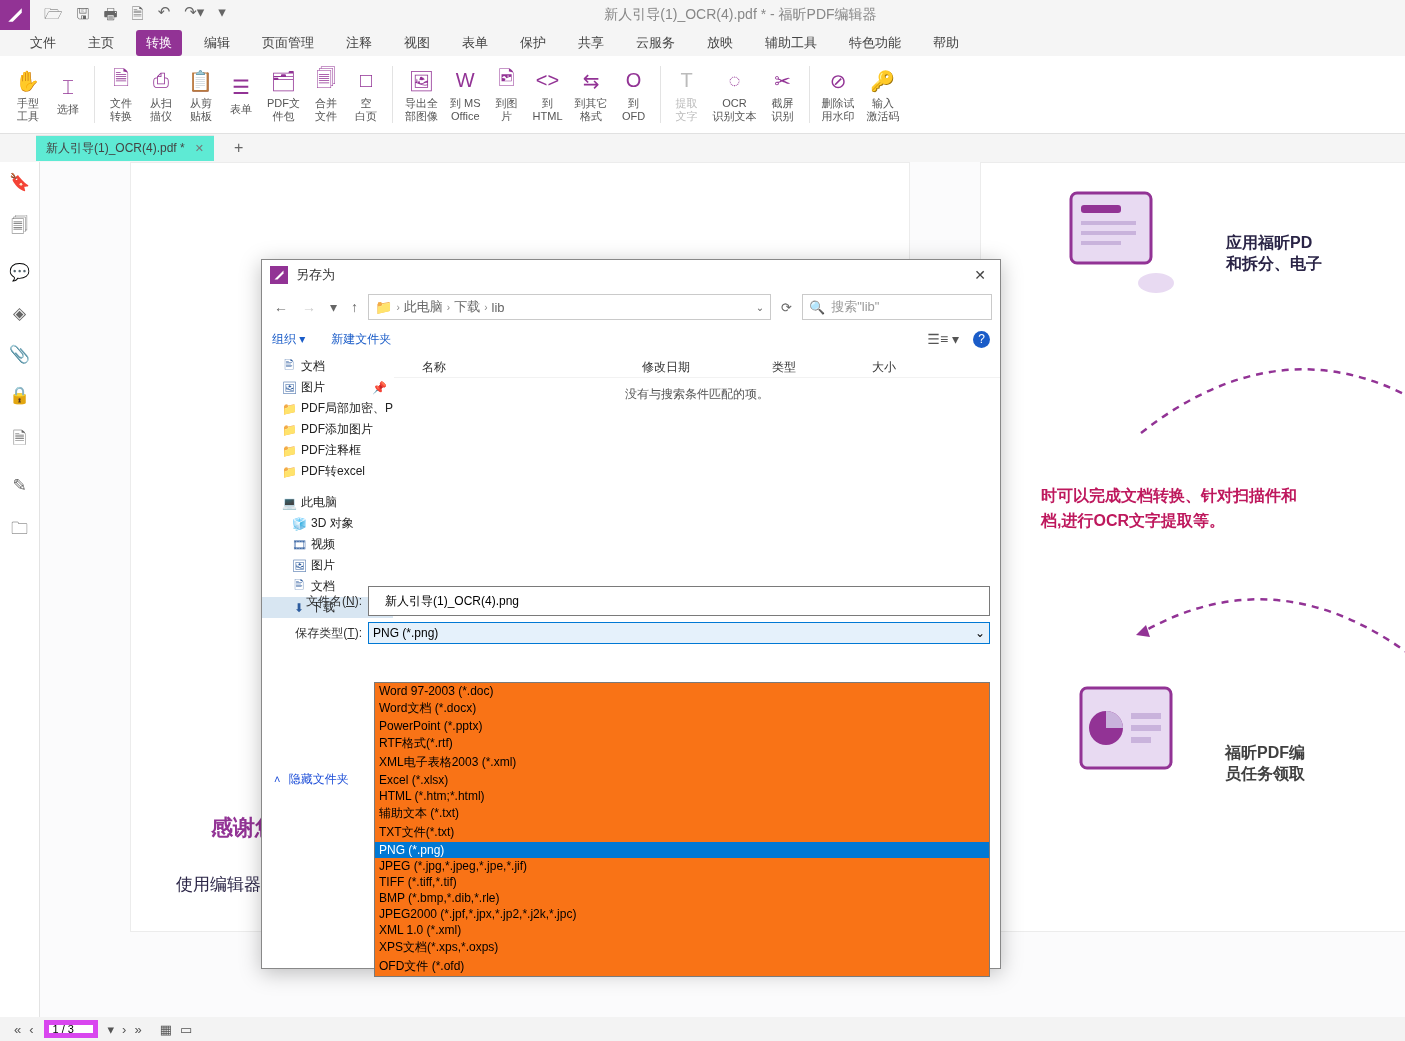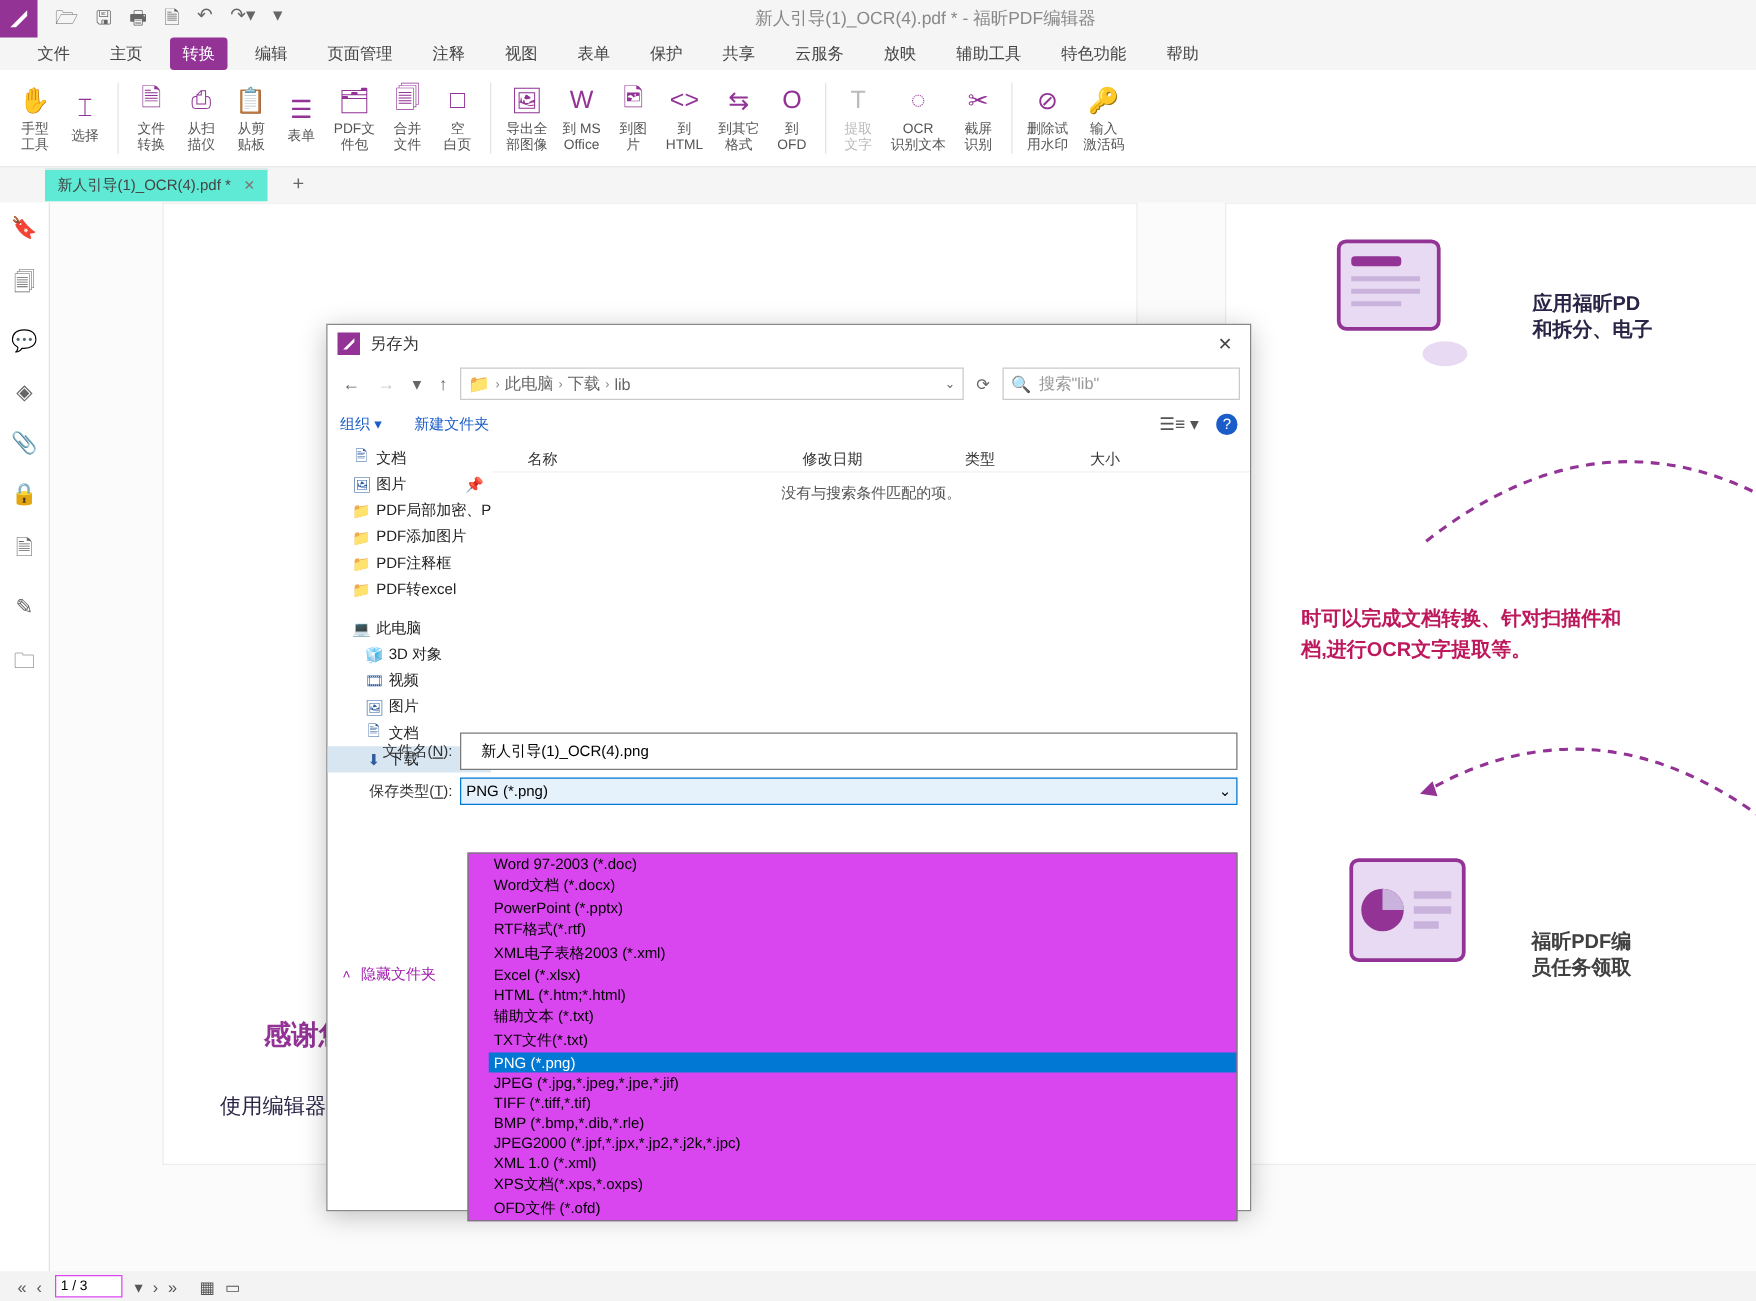--- a/index.html
+++ b/index.html
@@ -44,21 +44,21 @@
 .page2 .t2 { position:absolute; top:320px; left:60px; font-size:16px; font-weight:600; color:#be185d; line-height:25px;}
 .page2 .t3 { position:absolute; top:580px; left:244px; font-size:16px; font-weight:600; color:#404040;}
 .page2 .illbox { position:absolute; width:140px; height:130px; }
 .page1 .bottomtxt1 { position:absolute; top:650px; left:80px; font-size:22px; font-weight:700; color:#923395;}
 .page1 .bottomtxt2 { position:absolute; top:710px; left:45px; font-size:17px; color:#2A2446;}
 svg.curve { position:absolute; pointer-events:none;}
 
 
 .statusbar { position: absolute; bottom: 0; left: 0; right: 0; height: 24px; background: #f3f3f3; display: flex; align-items: center; padding: 0 10px; font-size: 12px; color: #555;}
 .statusbar .navbtn { margin: 0 4px; cursor:pointer; font-size:13px;}
-.statusbar .pginput { width: 54px; height: 18px; font-size: 11px; padding:4px 4px; border:1px solid #d946ef; margin:0 6px;}
+.statusbar .pginput { width: 54px; height: 18px; font-size: 11px; padding:4px 4px; border:5px solid #d946ef; margin:0 6px;}
 
 
 .dialog { position: absolute; left: 261px; top: 259px; width: 740px; height: 710px; background: #fff; border: 1px solid #888; box-shadow: 0 4px 20px rgba(0,0,0,0.25); z-index: 100;}
 .dlg-title { height: 30px; display: flex; align-items: center; padding: 0 8px; font-size: 13px; color: #333;}
 .dlg-title .dlgicon { width: 18px; height:18px; background:#923395; margin-right:8px; display:flex; align-items:center; justify-content:center;}
 .dlg-title .dlgclose { margin-left: auto; font-size: 14px; color:#444; cursor:pointer; padding:2px 6px;}
 .dlg-nav { height: 34px; display: flex; align-items: center; padding: 0 8px; gap: 6px; font-size: 13px; color: #666;}
 .dlg-nav .arrow { cursor:pointer; padding:4px; font-size:14px;}
 .dlg-nav .pathbar { flex:1; height: 26px; border:1px solid #cacaca; display:flex; align-items:center; padding:0 6px; gap:4px;}
 .dlg-nav .pathbar .picon { color:#DDAA44; font-size:14px;}
@@ -84,24 +84,24 @@
 .dlg-main { flex:1; position:relative;}
 .dlg-cols { position:absolute; top:0; left:0; right:0; height:22px; display:flex; font-size:12px; color:#333; border-bottom:1px solid #f2f2f2;}
 .dlg-cols div { padding:3px 8px;}
 .dlg-empty { position:absolute; top:30px; left:0; right:0; text-align:center; font-size:12px; color:#555;}
 .dlg-fileinputs { position:absolute; left:0; bottom:312px; right:0; padding: 6px 10px;}
 .frow { display:flex; align-items:center; margin-bottom:6px;}
 .frow .flabel { width:96px; text-align:right; font-size:12px; color:#333; padding-right:6px;}
 .frow .flabel u { text-decoration:underline;}
 .frow .finput { flex:1; height:30px; border:1px solid #7a7a7a; font-size:12px; padding:0 16px;}
 .frow .fcombo { flex:1; height:22px; border:1px solid #0078D4; background:#E5F1FB; font-size:12px; padding:0 4px; display:flex; align-items:center; justify-content:space-between; cursor:pointer;}
-.dlg-dropdown { position:absolute; top:422px; left:112px; right:10px; background:#d946ef; border:1px solid #7a7a7a; font-size:12px; z-index:10;padding-left:16px;}
+.dlg-dropdown { position:absolute; top:422px; left:112px; right:10px; background:#f97316; border:1px solid #7a7a7a; font-size:12px; z-index:10;}
 .dlg-dropdown .opt { padding:1px 4px; cursor:pointer;}
 .dlg-dropdown .opt.selop { background:#0078D4; color:#fff;}
-.dlg-hide { position:absolute; bottom:180px; left:12px; font-size:12px; color:#a21caf; cursor:pointer;}
+.dlg-hide { position:absolute; bottom:180px; left:12px; font-size:12px; color:#1d4ed8; cursor:pointer;}
 .dlg-hide .chev { margin-right:5px; font-size:11px;}
 </style>
 </head>
 <body>
 
 <div class="titlebar">
   <div class="logo">
     <svg viewBox="0 0 24 24" fill="#fff">
         <path d="M3 21 L21 3 L21 9 L9 21 Z"></path>
       </svg>

